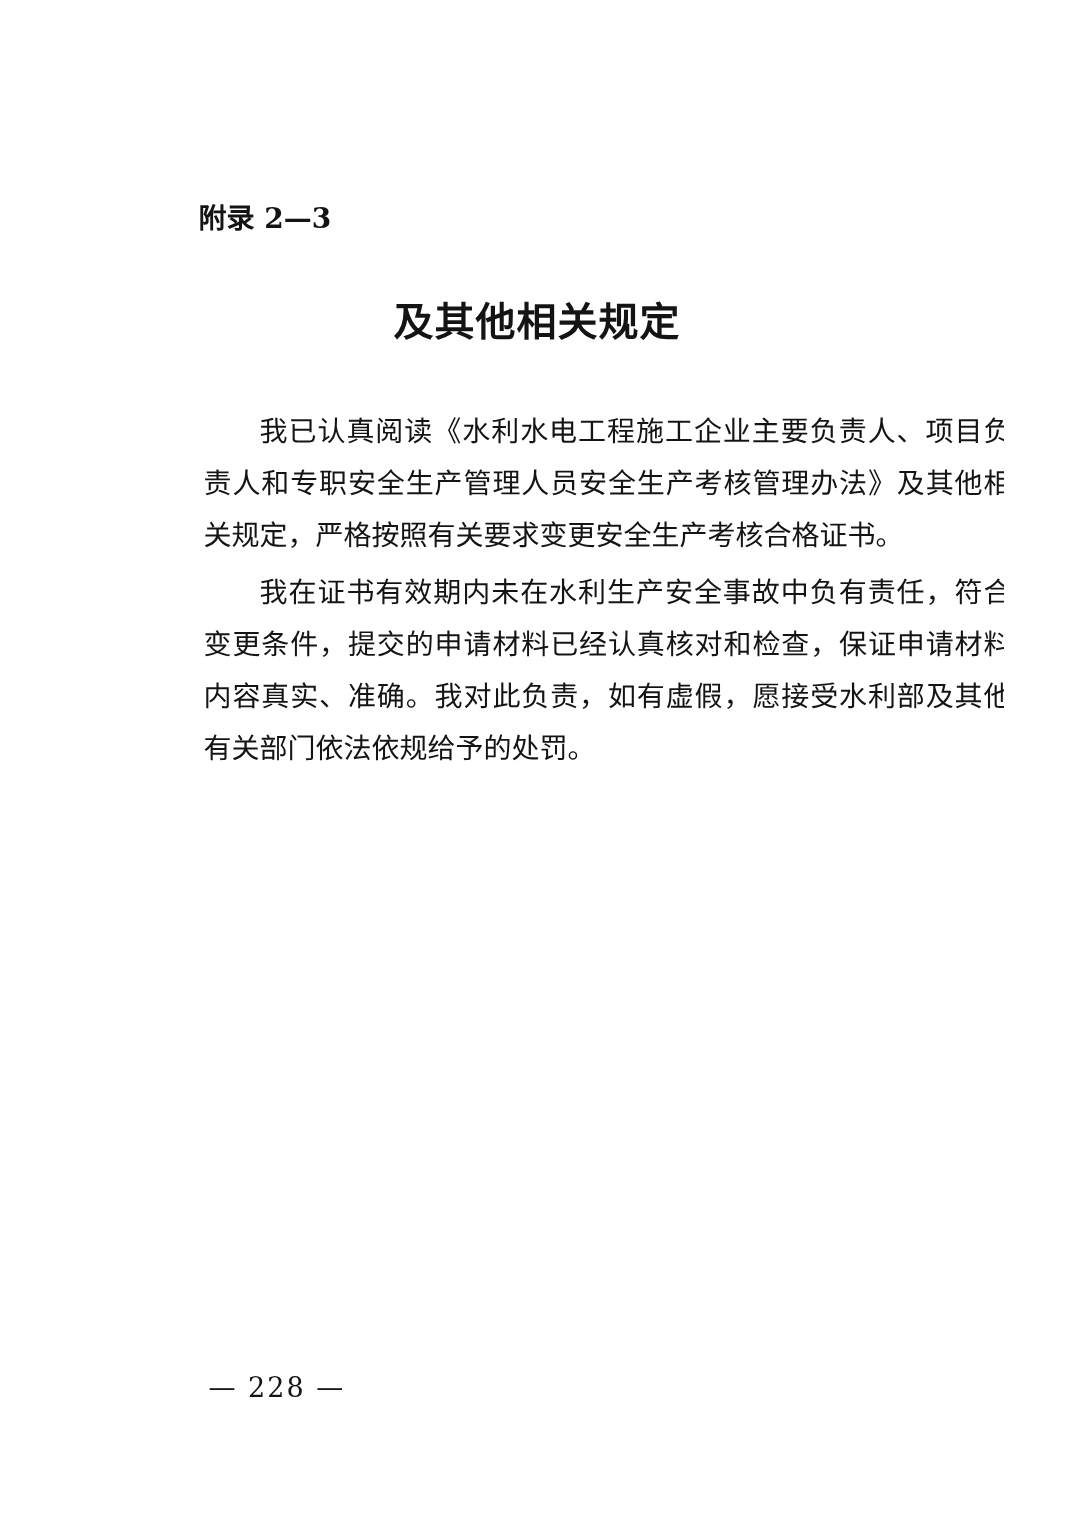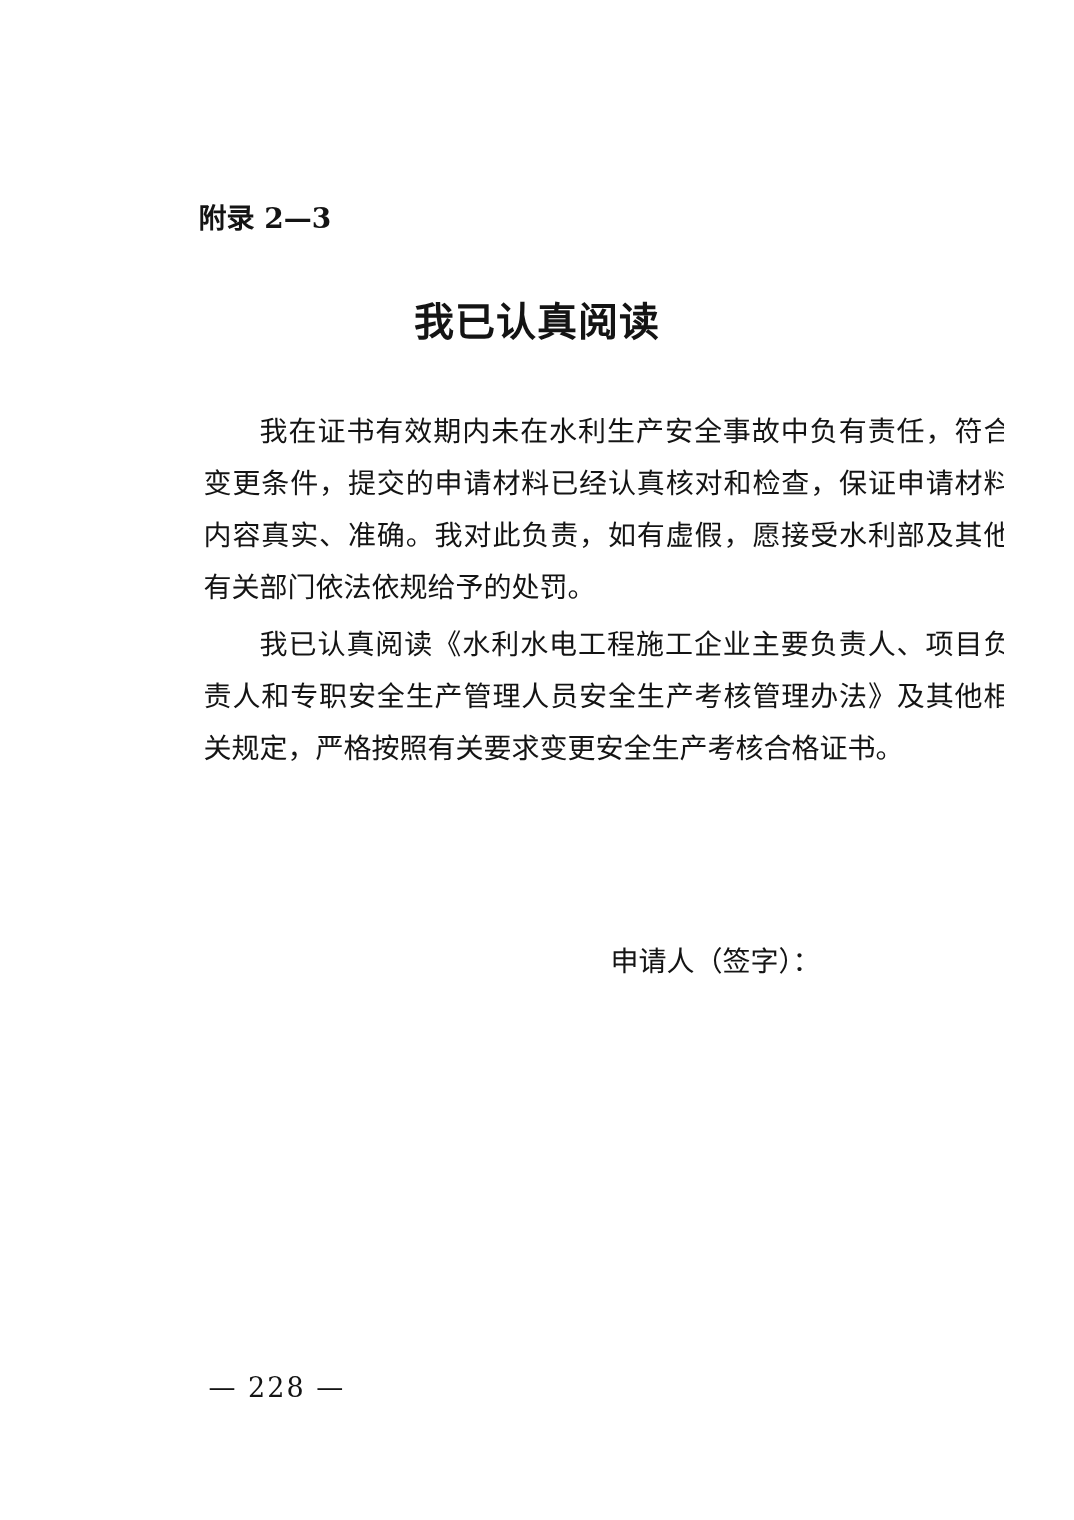--- a/index.html
+++ b/index.html
@@ -84,26 +84,25 @@
     white-space: nowrap;
   }
 </style>
 </head>
 <body>
 
 <div class="page">
 
   <div class="appendix-label">附录 2—3</div>
 
-  <h1 class="doc-title">我已认真阅读</h1>
+  <h1 class="doc-title">及其他相关规定</h1>
 
   <div class="doc-body">
+    <p>我已认真阅读《水利水电工程施工企业主要负责人、项目负责人和专职安全生产管理人员安全生产考核管理办法》及其他相关规定，严格按照有关要求变更安全生产考核合格证书。</p>
     <p>我在证书有效期内未在水利生产安全事故中负有责任，符合变更条件，提交的申请材料已经认真核对和检查，保证申请材料内容真实、准确。我对此负责，如有虚假，愿接受水利部及其他有关部门依法依规给予的处罚。</p>
-    <p>我已认真阅读《水利水电工程施工企业主要负责人、项目负责人和专职安全生产管理人员安全生产考核管理办法》及其他相关规定，严格按照有关要求变更安全生产考核合格证书。</p>
   </div>
 
   <div class="signature-block">
-    <div class="sig-applicant">申请人（签字）：</div>
   </div>
 
   <div class="page-number">— 228 —</div>
 
 </div>
 
 </body></html>

